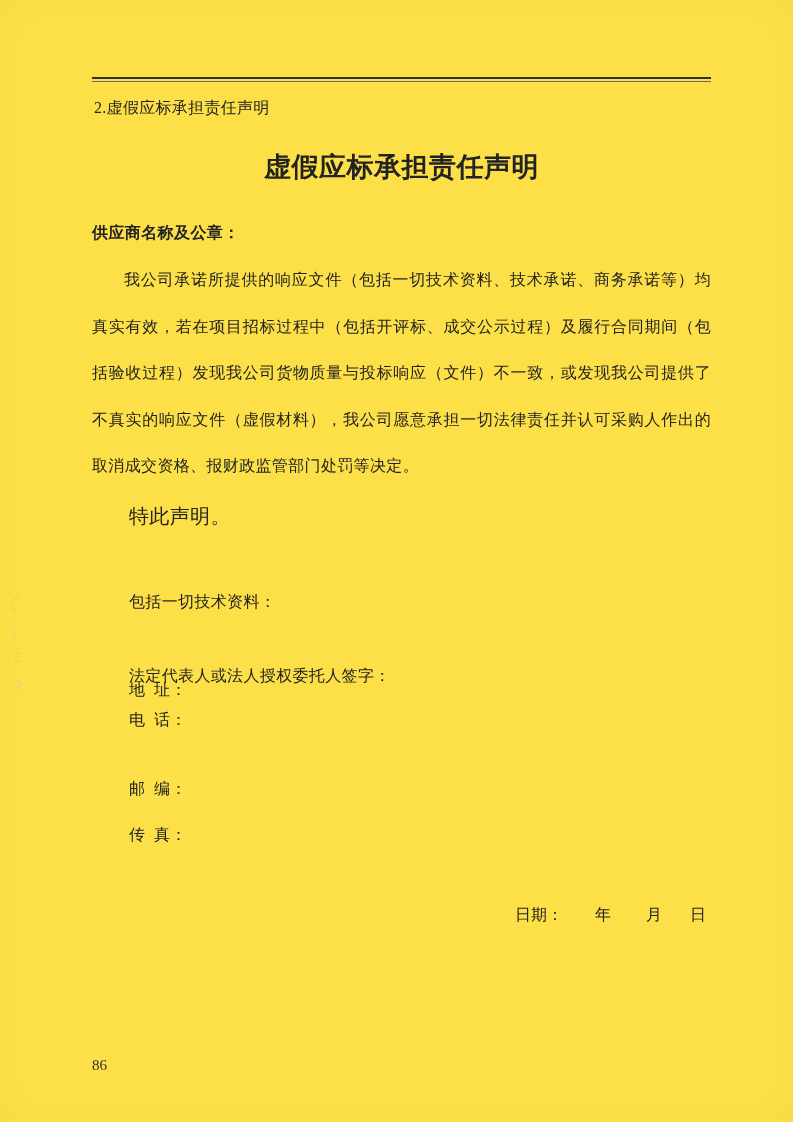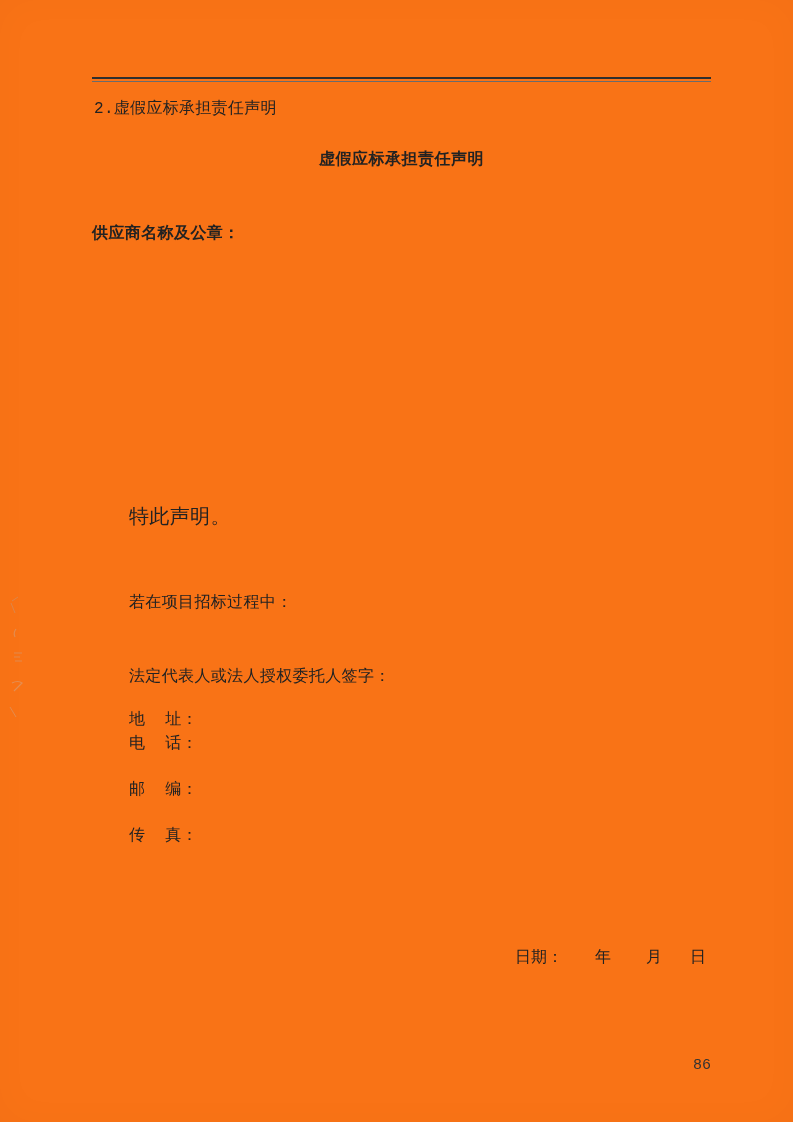--- a/index.html
+++ b/index.html
@@ -11,23 +11,22 @@
     height: 1122px;
     background: #fdfdfc;
     position: relative;
     overflow: hidden;
     font-family: "Liberation Serif", "DejaVu Serif", serif;
     color: #222222;
   }
   .page {
     position: absolute;
     inset: 0;
-    background: #f97316;
+    background: #fde047;
     box-shadow: inset 0 0 40px rgba(0,0,0,0.025);
-    font-family: Liberation Mono, monospace;
   }
   .abs { position: absolute; }
 
   .header-rule {
     left: 92px;
     top: 77px;
     width: 619px;
     height: 2px;
     border-top: 2px solid #2f2f2f;
     border-bottom: 1px solid #6b6b6b;
@@ -39,21 +38,21 @@
     font-size: 16px;
     letter-spacing: 0.3px;
     white-space: pre;
   }
 
   .doc-title {
     left: 92px;
     top: 149px;
     width: 619px;
     text-align: center;
-    font-size: 16px;
+    font-size: 27px;
     font-weight: bold;
     letter-spacing: 0.5px;
   }
 
   .salutation {
     left: 92px;
     top: 223px;
     font-size: 16px;
     font-weight: bold;
     letter-spacing: 0.4px;
@@ -78,43 +77,43 @@
   }
 
   .field {
     left: 129px;
     font-size: 16px;
     letter-spacing: 0.35px;
     white-space: pre;
   }
   .field-supplier   { top: 592px; }
   .field-rep        { top: 666px; }
-  .field-address    { top: 709px; }
-  .field-phone      { top: 733px; text-align: right; }
+  .field-address    { top: 680px; }
+  .field-phone      { top: 710px; text-align: right; }
   .field-postcode   { top: 779px; text-align: center; }
   .field-fax        { top: 825px; }
 
   .date-line {
     left: 92px;
     top: 905px;
     width: 619px;
     height: 22px;
     font-size: 16px;
   }
-  .date-line span { position: absolute; top: 0; white-space: pre; margin-top: 42px; }
+  .date-line span { position: absolute; top: 0; white-space: pre; }
   .date-label { left: 423px; }
   .date-year  { left: 503px; }
   .date-month { left: 554px; }
   .date-day   { left: 598px; }
 
   .page-number {
     left: 92px;
     top: 1057px;
     width: 619px;
-    text-align: right;
+    text-align: left;
     font-size: 15px;
     color: #333333;
   }
 
   .scan-artifact {
     left: 2px;
     top: 595px;
     width: 40px;
     height: 130px;
     opacity: 0.35;
@@ -127,24 +126,25 @@
 <div class="page">
 
   <div class="abs header-rule"></div>
 
   <div class="abs section-heading">2.虚假应标承担责任声明</div>
 
   <div class="abs doc-title">虚假应标承担责任声明</div>
 
   <div class="abs salutation">供应商名称及公章：</div>
 
+  <div class="abs body-paragraph">我公司承诺所提供的响应文件（包括一切技术资料、技术承诺、商务承诺等）均真实有效，若在项目招标过程中（包括开评标、成交公示过程）及履行合同期间（包括验收过程）发现我公司货物质量与投标响应（文件）不一致，或发现我公司提供了不真实的响应文件（虚假材料），我公司愿意承担一切法律责任并认可采购人作出的取消成交资格、报财政监管部门处罚等决定。</div>
 
   <div class="abs closing">特此声明。</div>
 
-  <div class="abs field field-supplier">若在项目招标过程中：</div>
+  <div class="abs field field-supplier">包括一切技术资料：</div>
 
   <div class="abs field field-rep">法定代表人或法人授权委托人签字：</div>
 
   <div class="abs field field-address">地  址：</div>
 
   <div class="abs field field-phone">电  话：</div>
 
   <div class="abs field field-postcode">邮  编：</div>
 
   <div class="abs field field-fax">传  真：</div>

